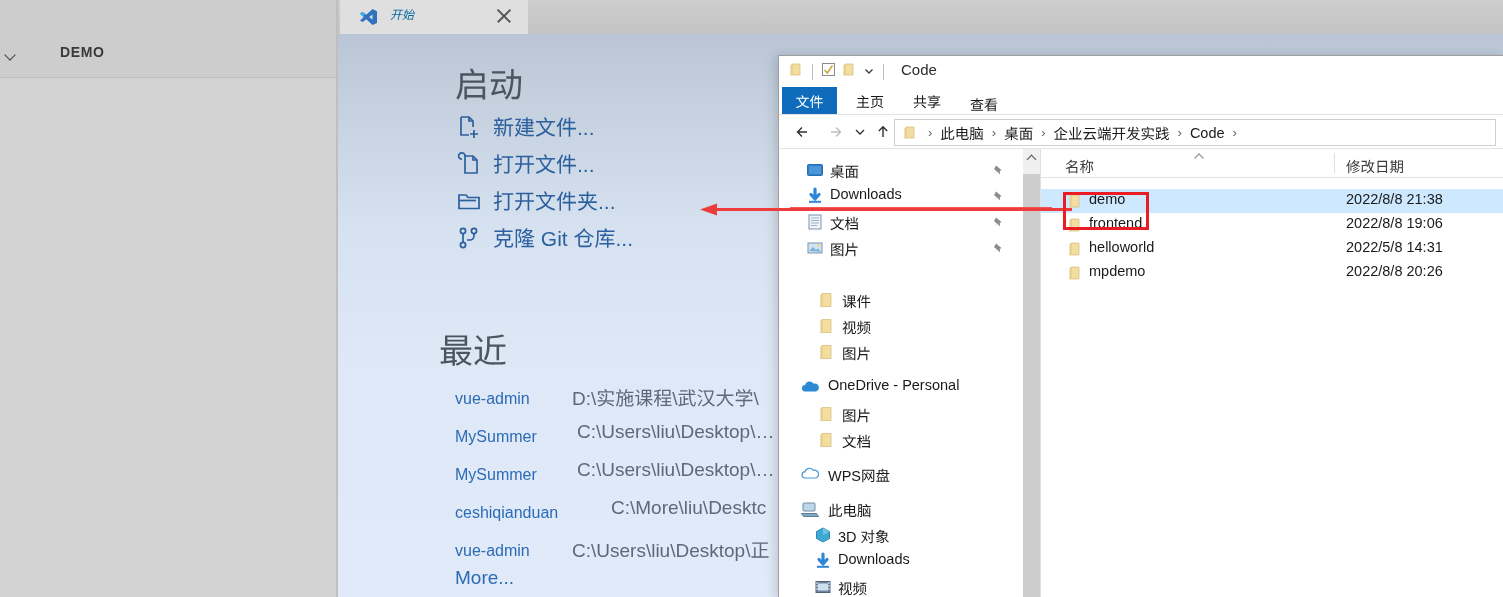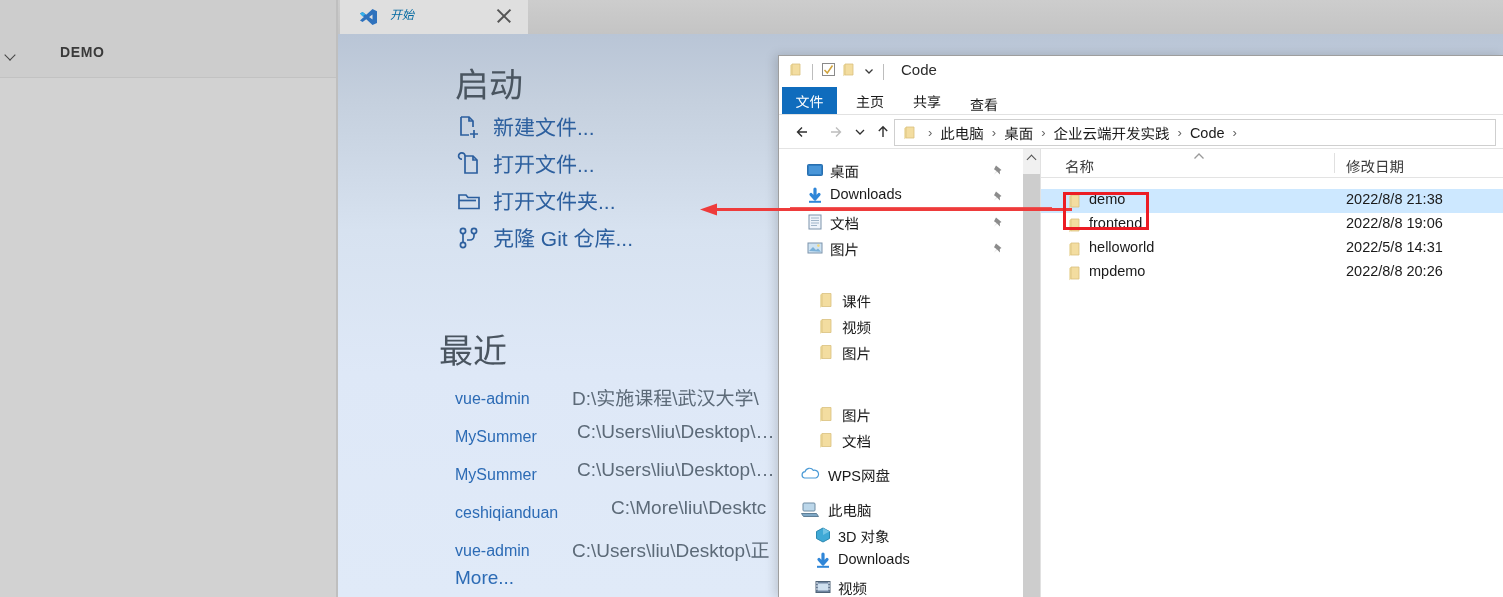--- a/index.html
+++ b/index.html
@@ -464,20 +464,28 @@
       <div class="nav-row" style="top:190px;">
         <span class="nav-ico" style="left:38px;">
           <svg width="18" height="18" viewBox="0 0 18 18">
               <path d="M4 2.5 h9 v13 h-9 z" fill="#f3dda0" stroke="#d9c07d" stroke-width=".8"></path>
               <path d="M4 2.5 l0 13 l-1.7 1.3 l0 -13 z" fill="#e6d08e"></path>
             </svg>
         </span>
         <span class="nav-lbl" style="left:62px;">图片</span>
       </div>
 
+      <div class="nav-row" style="top:225px;">
+        <span class="nav-ico" style="left:20px;">
+          <svg width="20" height="18" viewBox="0 0 20 18">
+              <path d="M4.5 13.5 a3.3 3.3 0 0 1 .6 -6.5 a4.6 4.6 0 0 1 8.3 -1.4 a3.8 3.8 0 0 1 2.6 7.9 z" fill="#2a8ad4"></path>
+            </svg>
+        </span>
+        <span class="nav-lbl" style="left:48px;">OneDrive - Personal</span>
+      </div>
 
       <div class="nav-row" style="top:252px;">
         <span class="nav-ico" style="left:38px;">
           <svg width="18" height="18" viewBox="0 0 18 18">
               <path d="M4 2.5 h9 v13 h-9 z" fill="#f3dda0" stroke="#d9c07d" stroke-width=".8"></path>
               <path d="M4 2.5 l0 13 l-1.7 1.3 l0 -13 z" fill="#e6d08e"></path>
             </svg>
         </span>
         <span class="nav-lbl" style="left:62px;">图片</span>
       </div>

